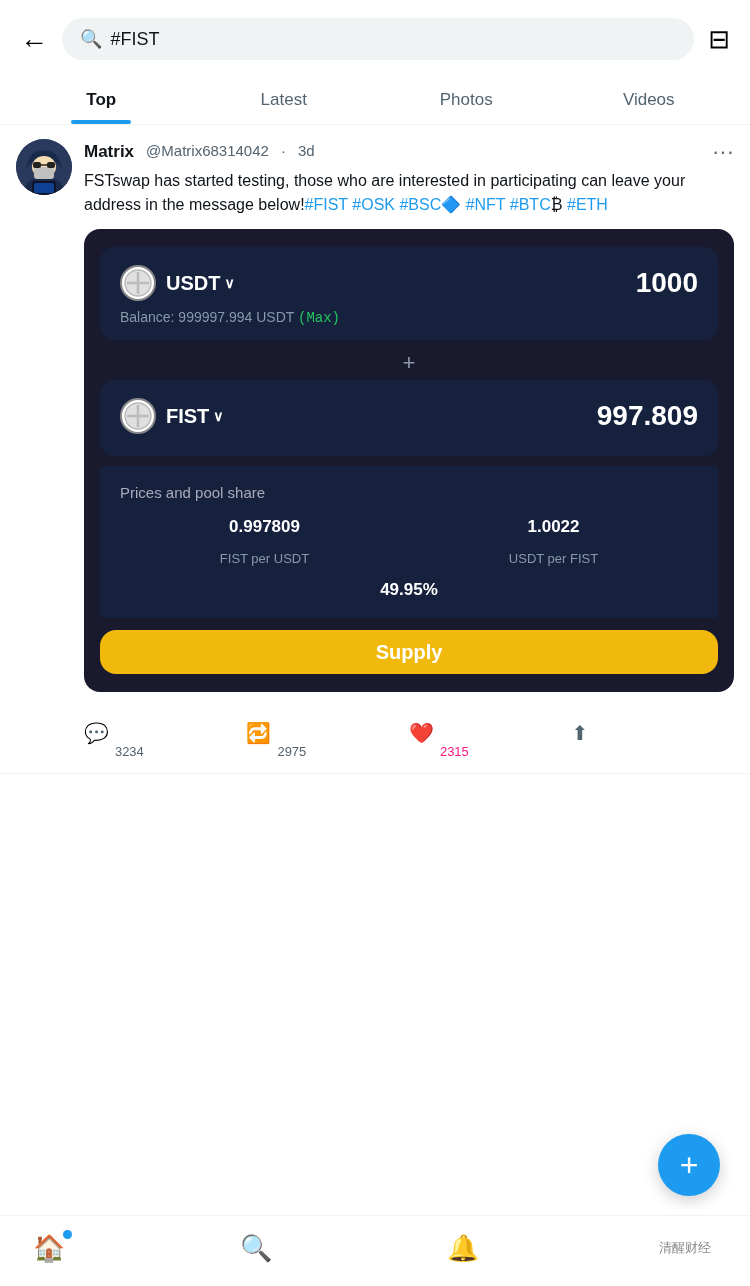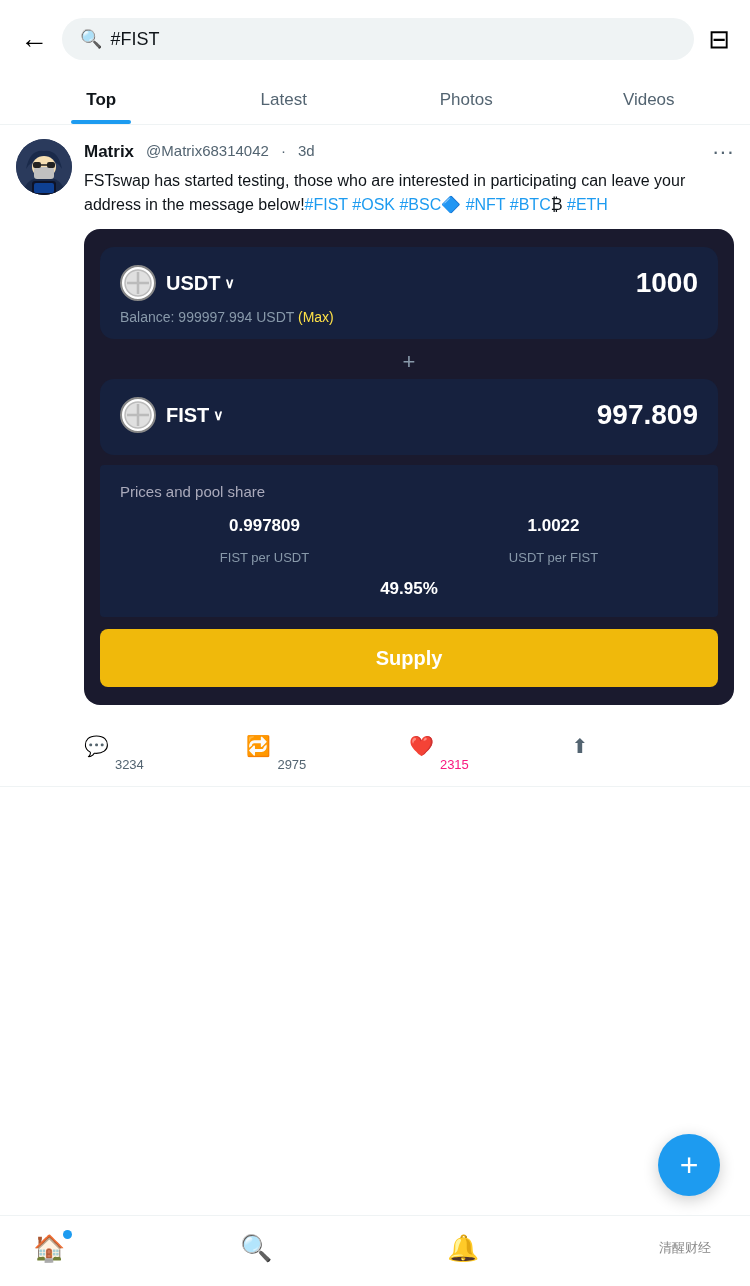--- a/index.html
+++ b/index.html
@@ -163,21 +163,21 @@
     .token-chevron { font-size: 14px; color: #fff; }
     .token-amount {
       font-size: 28px;
       font-weight: 700;
       color: #fff;
     }
     .token-balance {
       font-size: 14px;
       color: #8899aa;
     }
-    .token-balance .max { color: #fde047; }
+    .token-balance .max { color: #22c55e; font-family: Liberation Mono, monospace; }
 
     .plus-divider {
       text-align: center;
       color: #8899aa;
       font-size: 22px;
       margin: 4px 0;
     }
 
     .prices-box {
       background: #16213e;
@@ -213,29 +213,29 @@
       font-weight: 700;
       color: #fff;
     }
     .share-label {
       font-size: 13px;
       color: #8899aa;
     }
 
     .supply-btn {
       background: #f0b90b;
-      border-radius: 8px;
+      border-radius: 16px;
       text-align: center;
       padding: 18px;
       font-size: 20px;
       font-weight: 700;
       color: #fff;
       margin-top: 12px;
       overflow: hidden;
-      height: 58px;
+      height: 44px;
       display: flex;
       align-items: center;
       justify-content: center;
     }
 
     
     .tweet-actions {
       display: flex;
       align-items: center;
       gap: 0;

